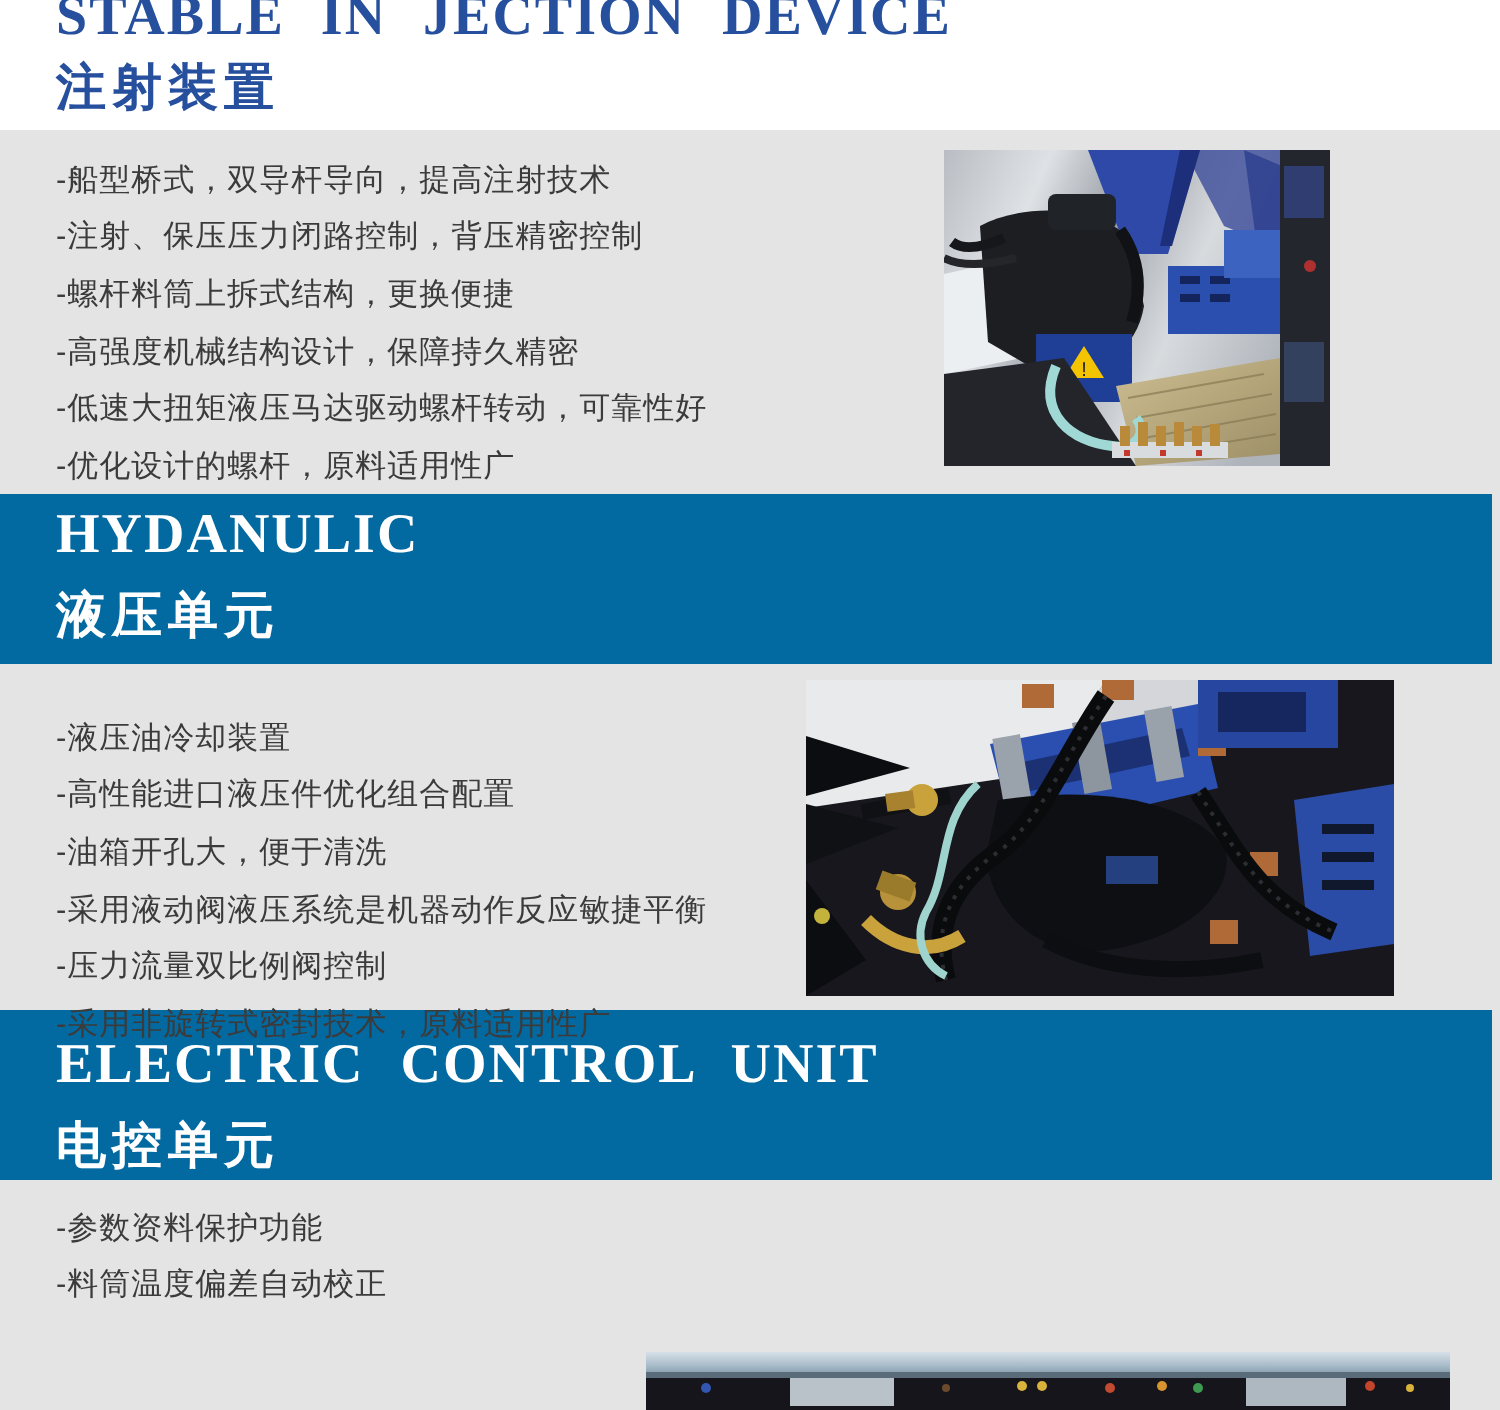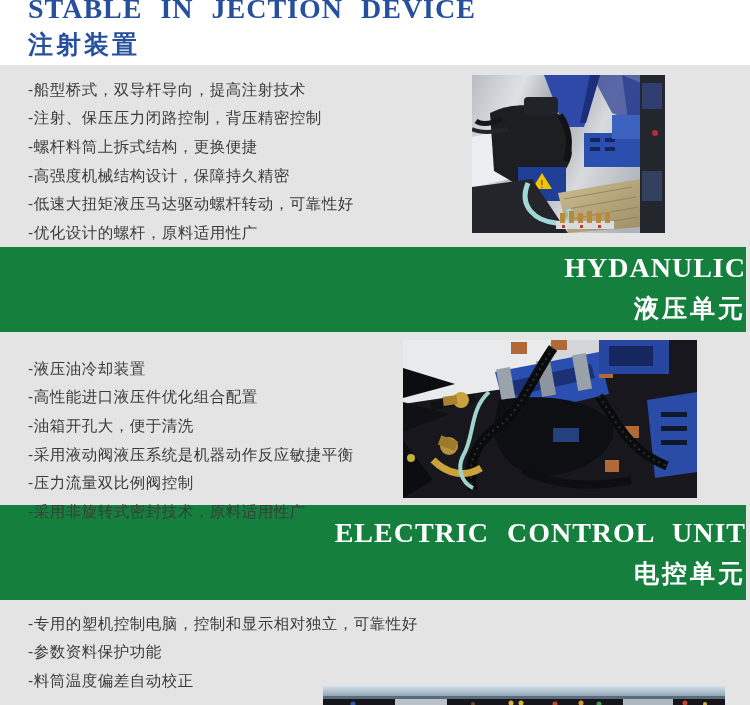--- a/index.html
+++ b/index.html
@@ -56,29 +56,28 @@
     height:28.6px;
     display:flex;
     align-items:center;
     font-size:15.5px;
     color:#3b3b3b;
     letter-spacing:0.5px;
     white-space:nowrap;
   }
   
   .banner{
-    background:#15803d;
+    background:#0369a1;
     margin-right:4px;
     padding-left:28px;
     box-sizing:border-box;
     overflow:hidden;
-    text-align:right;
   }
   .banner1{height:85px;}
-  .banner2{height:95px;}
+  .banner2{height:85px;}
   .banner .en-title{
     font-family:"Liberation Serif","DejaVu Serif",serif;
     font-weight:bold;
     font-size:28px;
     line-height:32px;
     margin-top:5px;
     color:#ffffff;
     letter-spacing:1px;
     word-spacing:10px;
     white-space:nowrap;
@@ -270,21 +269,20 @@
     </div>
   </div>
 
   <div class="banner banner2">
     <div class="en-title">ELECTRIC  CONTROL  UNIT</div>
     <div class="zh-title">电控单元</div>
   </div>
 
   <div class="section sec3">
     <div class="bullets">
-        <div class="bullet">-专用的塑机控制电脑，控制和显示相对独立，可靠性好</div>
         <div class="bullet">-参数资料保护功能</div>
         <div class="bullet">-料筒温度偏差自动校正</div>
       </div>
     <div class="photo photo3">
       <svg width="402" height="60" viewBox="0 0 402 60" preserveAspectRatio="none">
         <defs>
           <linearGradient id="steel3" x1="0" y1="0" x2="0" y2="1">
             <stop offset="0" stop-color="#d6e0e8"></stop>
               <stop offset="0.55" stop-color="#a9bcc9"></stop>
             <stop offset="1" stop-color="#8099ab"></stop>

